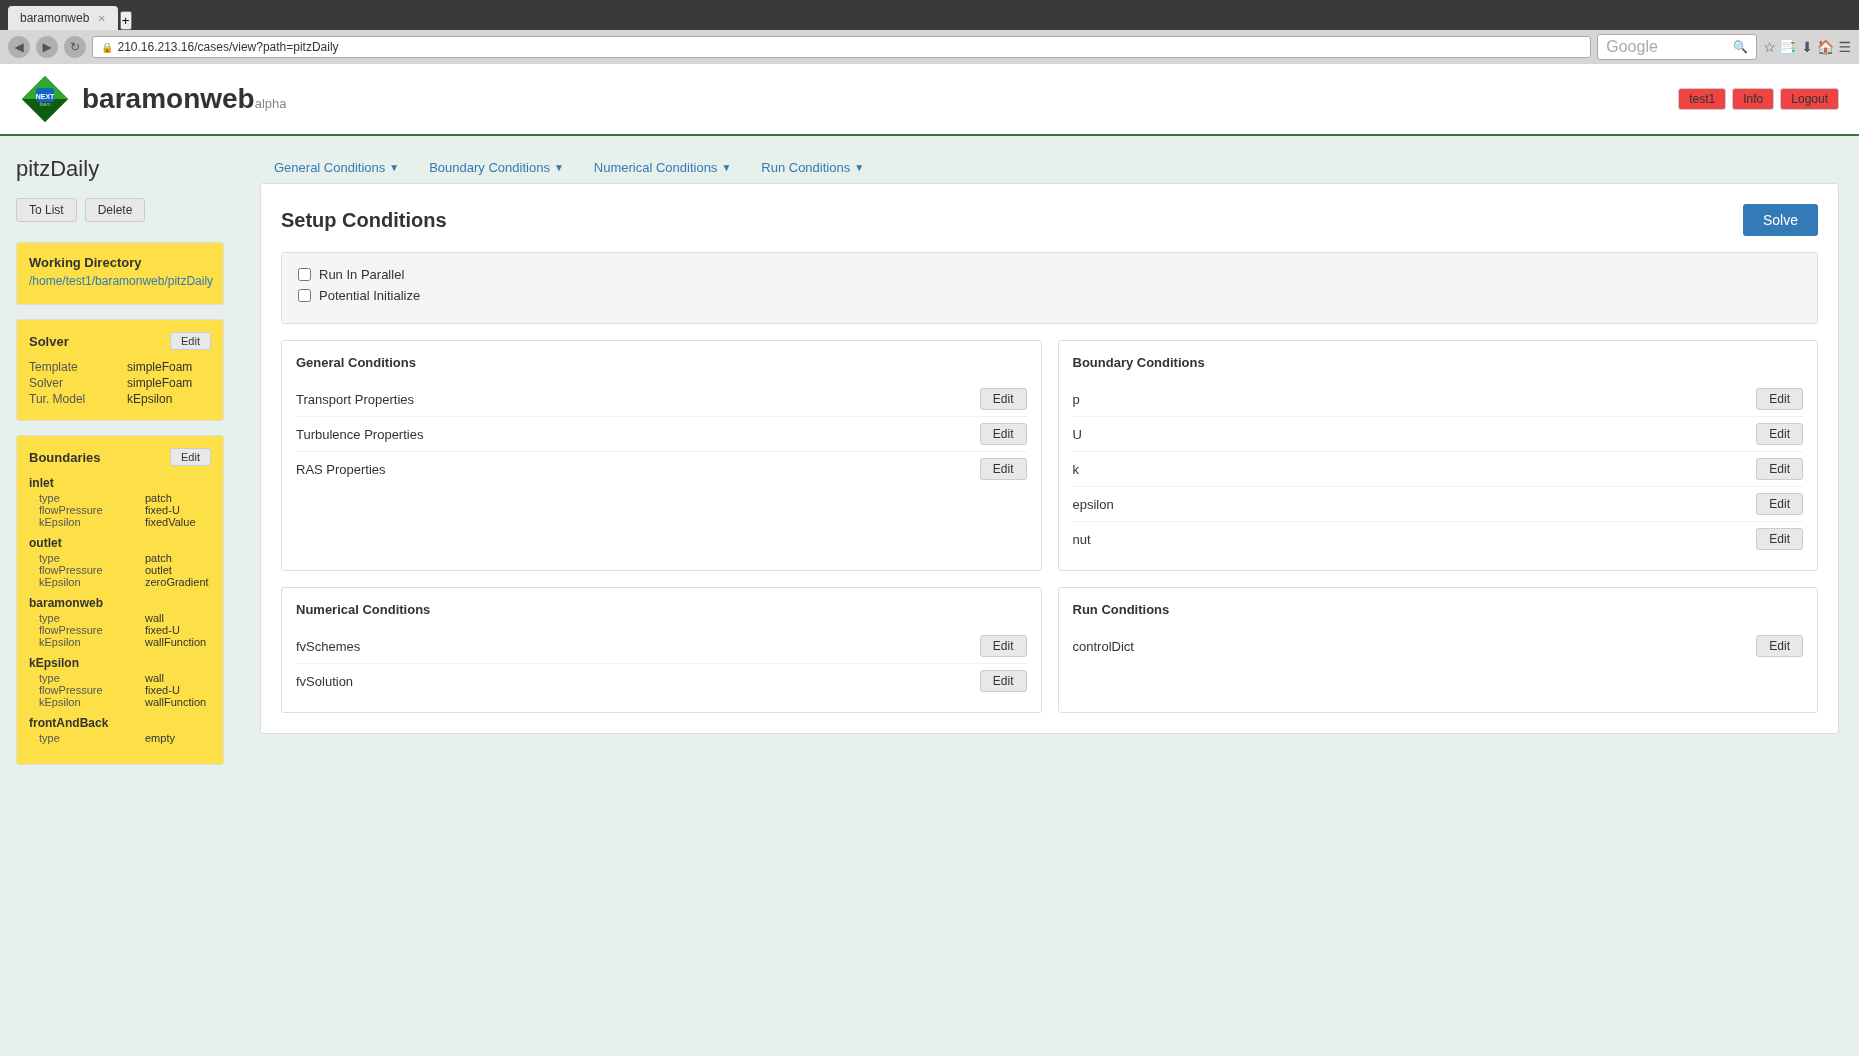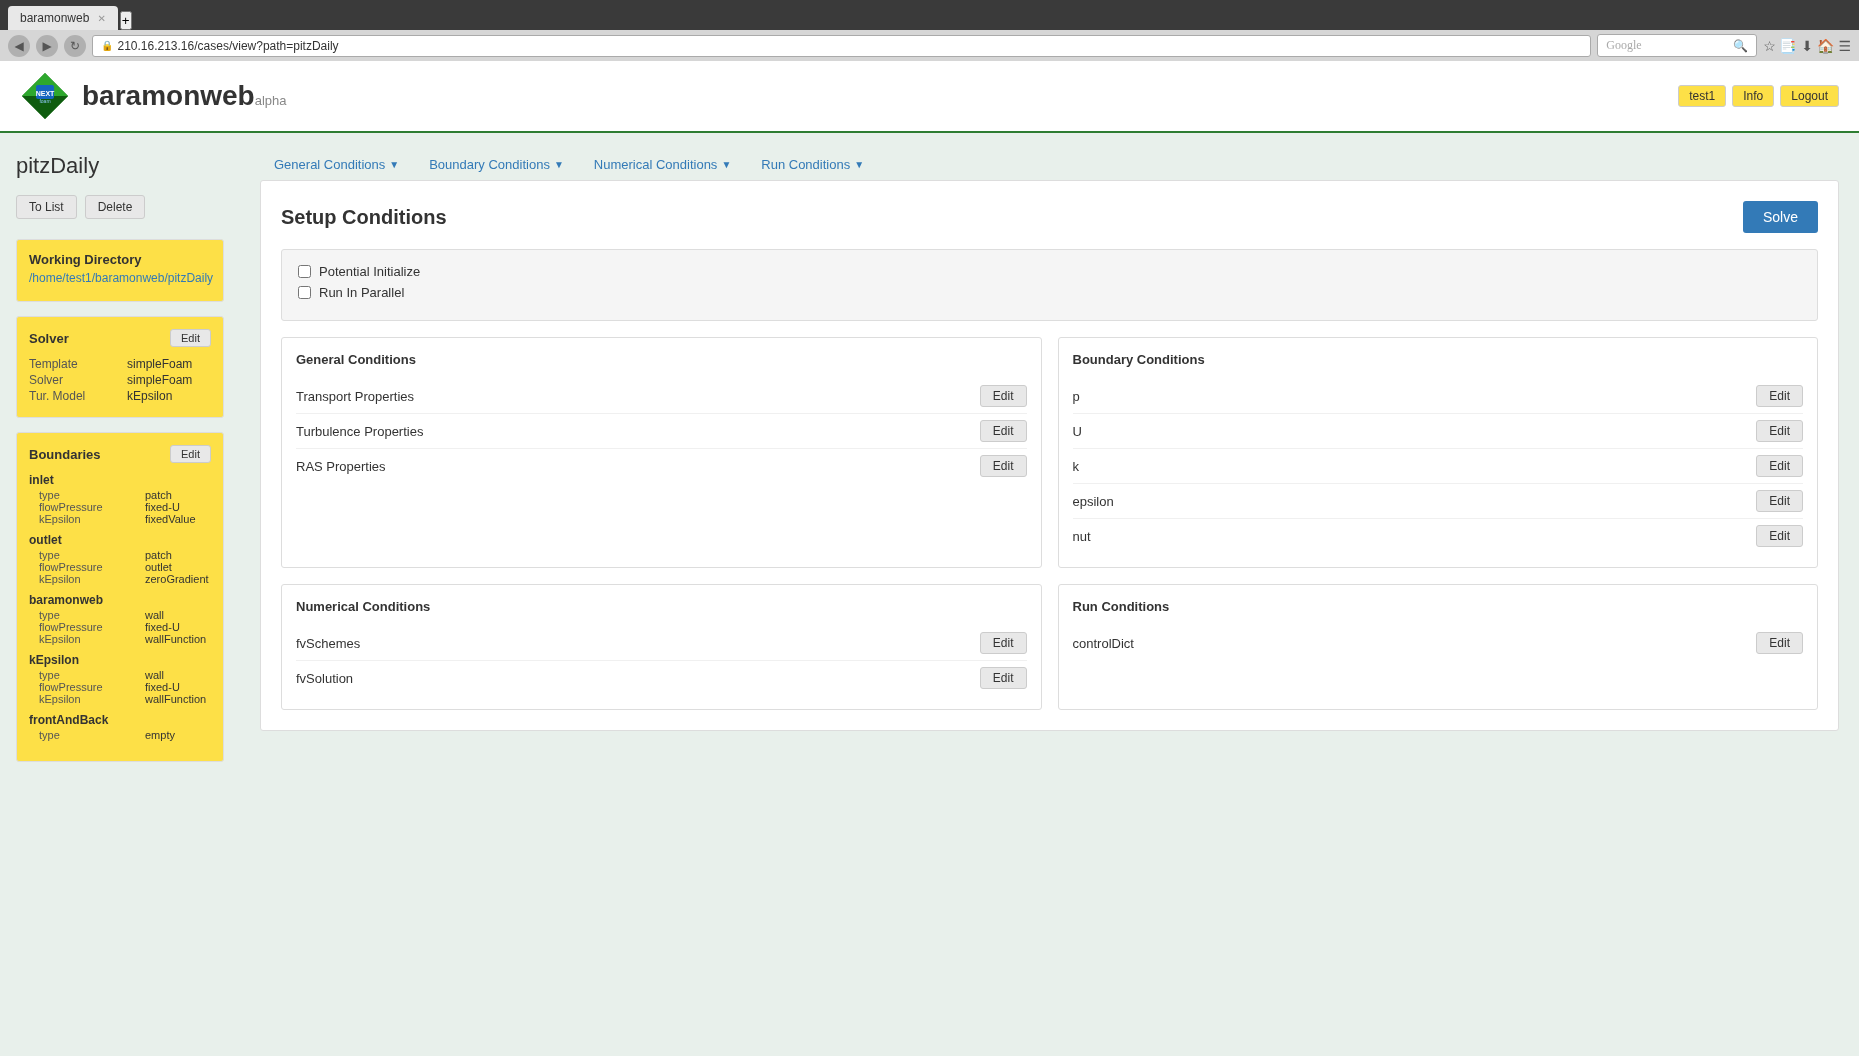--- a/index.html
+++ b/index.html
@@ -19,21 +19,21 @@
     .toolbar-icon-btn { background: none; border: none; cursor: pointer; color: #555; font-size: 14px; }
 
     
     .app-header { background: white; border-bottom: 2px solid #2e7d32; padding: 10px 20px; display: flex; justify-content: space-between; }
     .logo-area { display: flex; align-items: center; gap: 12px; }
     .logo-diamond { width: 50px; height: 50px; position: relative; }
     .diamond-svg { width: 50px; height: 50px; }
     .app-title { font-size: 28px; font-weight: bold; color: #333; }
     .app-subtitle { font-size: 13px; color: #888; }
     .header-nav { display: flex; align-items: center; gap: 6px; }
-    .header-nav-btn { background: #fde047; border: 1px solid #ccc; border-radius: 3px; padding: 3px 10px; font-size: 12px; cursor: pointer; color: #333; }
+    .header-nav-btn { background: #ef4444; border: 1px solid #ccc; border-radius: 3px; padding: 3px 10px; font-size: 12px; cursor: pointer; color: #333; }
 
     
     .main-layout { display: flex; min-height: calc(100vh - 120px); }
 
     
     .sidebar { width: 240px; padding: 20px 16px; background: #e8f0eb; flex-shrink: 0; }
     .page-title { font-size: 22px; color: #333; margin-bottom: 16px; }
 
     .sidebar-actions { display: flex; gap: 8px; margin-bottom: 20px; }
     .action-btn { background: #e8e8e8; border: 1px solid #ccc; border-radius: 3px; padding: 4px 12px; font-size: 12px; cursor: pointer; color: #333; }
@@ -100,21 +100,21 @@
 
 <div class="browser-toolbar">
   <button class="nav-btn">◀</button>
   <button class="nav-btn">▶</button>
   <button class="nav-btn">↻</button>
   <div class="address-bar">
     <span class="lock-icon">🔒</span>
     <span>210.16.213.16/cases/view?path=pitzDaily</span>
   </div>
   <div class="search-bar">
-    <span style="color:#aaa;font-size:12px;font-family:Liberation Serif, serif;">Google</span>
+    <span style="color:#aaa;font-size:16px;">Google</span>
     <span style="margin-left:auto;color:#555;">🔍</span>
   </div>
   <div class="toolbar-icons">
     <button class="toolbar-icon-btn">☆</button>
     <button class="toolbar-icon-btn">📑</button>
     <button class="toolbar-icon-btn">⬇</button>
     <button class="toolbar-icon-btn">🏠</button>
     <button class="toolbar-icon-btn">☰</button>
   </div>
 </div>
@@ -287,25 +287,25 @@
 
     <div class="setup-panel">
       <div class="setup-header">
         <h2 class="setup-title">Setup Conditions</h2>
         <button class="solve-btn">Solve</button>
       </div>
 
       <div class="options-section">
         <div class="checkbox-row">
           <input type="checkbox" style="">
-          <span>Potential Initialize</span>
+          <span>Run In Parallel</span>
         </div>
         <div class="checkbox-row">
           <input type="checkbox" style="">
-          <span>Run In Parallel</span>
+          <span>Potential Initialize</span>
         </div>
       </div>
 
       <div class="conditions-grid">
 
         <div class="condition-card">
           <div class="condition-card-title">General Conditions</div>
           <div class="condition-row">
             <span class="condition-name">Transport Properties</span>
             <button class="condition-edit-btn">Edit</button>

